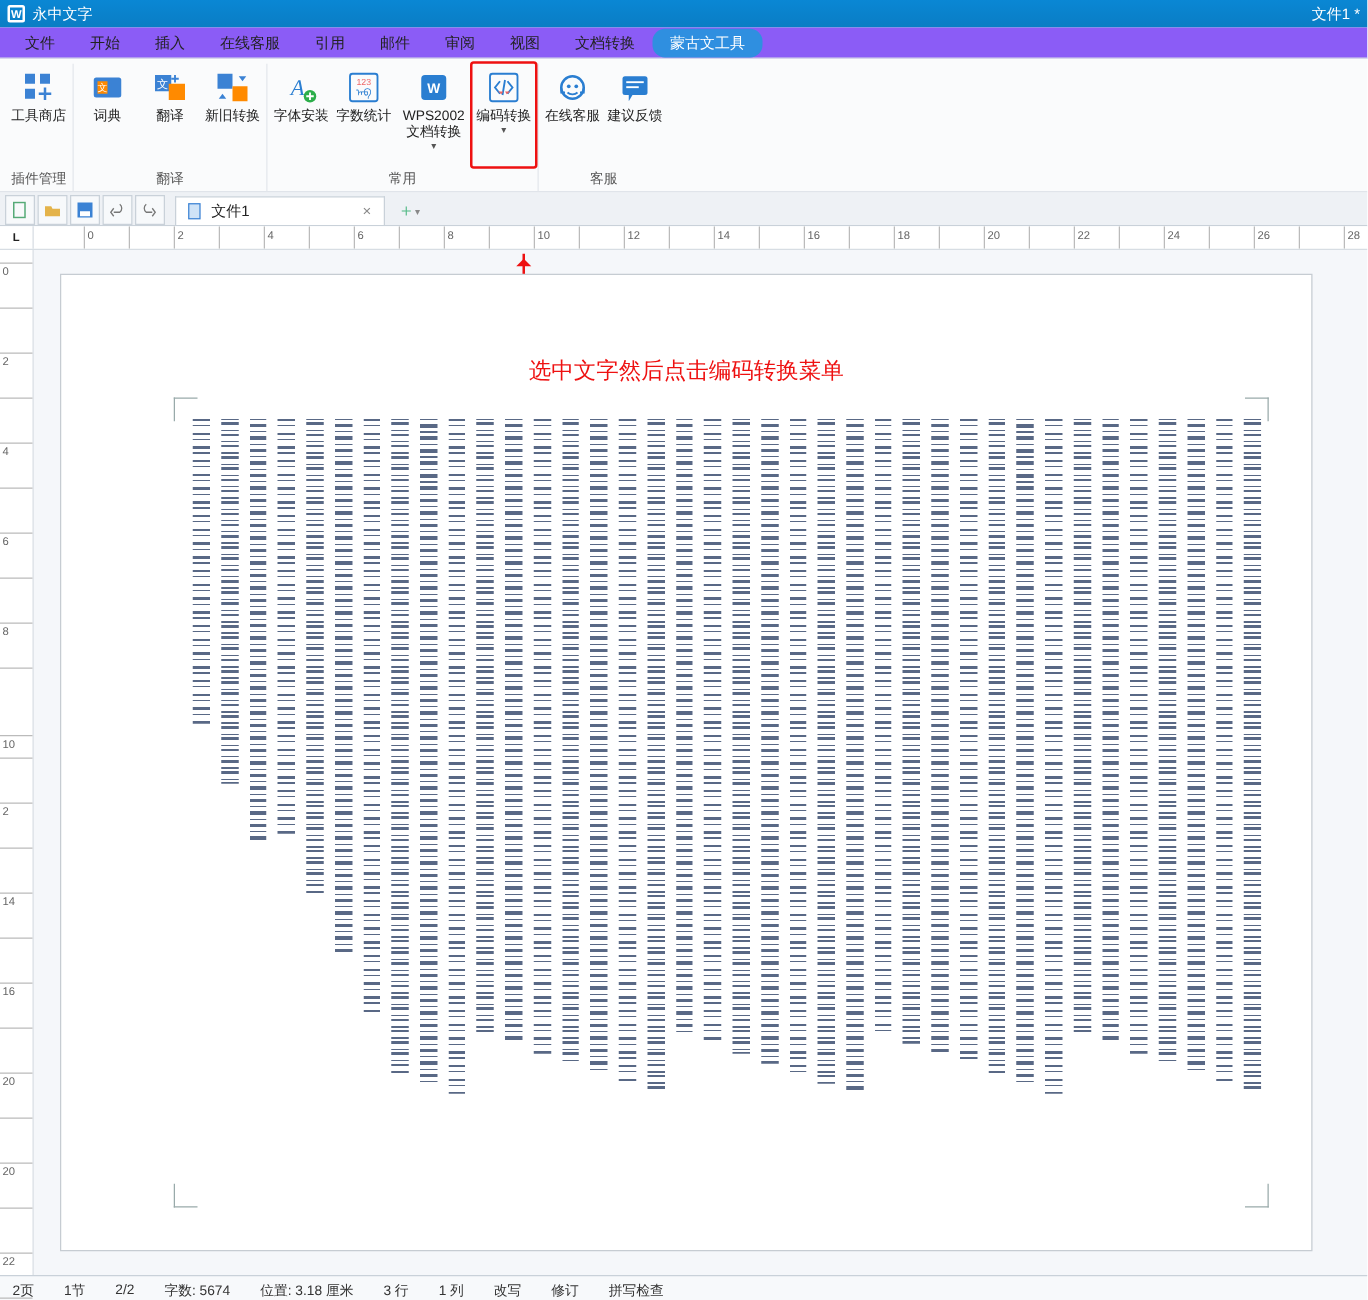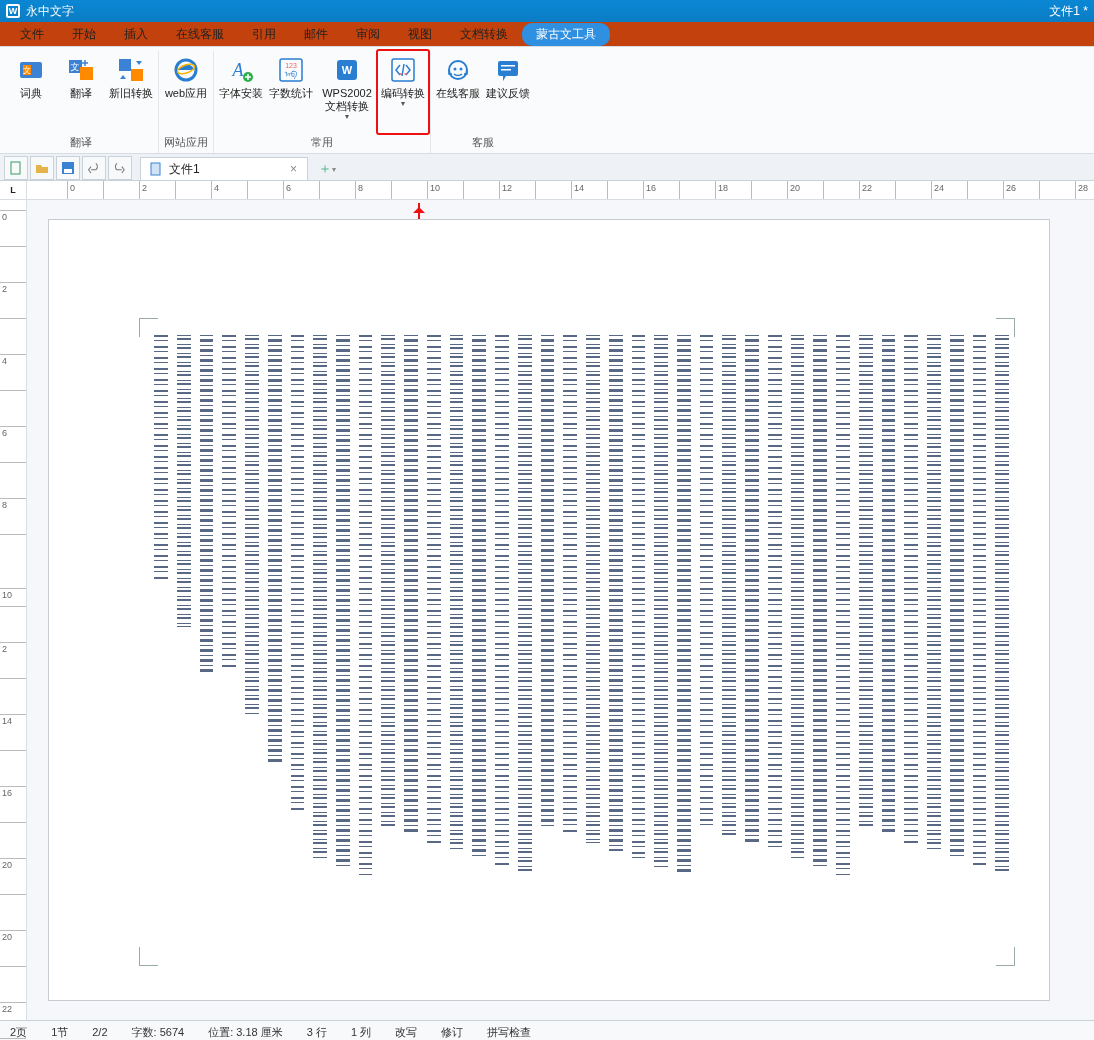--- a/index.html
+++ b/index.html
@@ -2,21 +2,21 @@
 <html><head>
 <meta charset="utf-8">
 <style>
 html,body{margin:0;padding:0;font-family:"Microsoft YaHei","PingFang SC",sans-serif;font-size:12px;color:#222;background:#fff;width:1094px}
 
 .titlebar{height:22px;background:linear-gradient(#0a87d4,#0a7dc4);color:#fff;display:flex;align-items:center;padding:0 6px}
 .titlebar .logo{width:14px;height:14px;border:2px solid #fff;border-radius:2px;margin-right:6px;box-sizing:border-box;display:flex;align-items:center;justify-content:center;font-size:9px;font-weight:bold}
 .titlebar .title-l{flex:0 0 auto}
 .titlebar .title-r{margin-left:auto}
 
-.menubar{height:24px;background:#c2410c;border-bottom:1px solid #d7dde3;display:flex;align-items:center;padding-left:6px}
+.menubar{height:24px;background:#8b5cf6;border-bottom:1px solid #d7dde3;display:flex;align-items:center;padding-left:6px}
 .menubar .menu-item{padding:3px 14px;cursor:pointer}
 .menubar .menu-item.active{background:#2f8fe0;color:#fff;border-radius:10px;padding:3px 14px}
 
 .ribbon{background:#fafbfc;border-bottom:1px solid #d7dde3;padding:4px 4px 0 4px;display:flex}
 .ribbon-group{display:flex;flex-direction:column;align-items:center;border-right:1px solid #e3e7eb;padding:0 2px}
 .ribbon-group:last-child{border-right:none}
 .ribbon-buttons{display:flex}
 .rb{display:flex;flex-direction:column;align-items:center;justify-content:flex-start;width:50px;height:78px;padding-top:4px;cursor:pointer;position:relative}
 .rb.wide{width:62px}
 .rb .ico{width:30px;height:30px;display:flex;align-items:center;justify-content:center;margin-bottom:2px}
@@ -78,20 +78,36 @@
   <span class="menu-item">引用</span>
   <span class="menu-item">邮件</span>
   <span class="menu-item">审阅</span>
   <span class="menu-item">视图</span>
   <span class="menu-item">文档转换</span>
   <span class="menu-item active">蒙古文工具</span>
 </div>
 
 <div class="ribbon">
 
+  <div class="ribbon-group">
+    <div class="ribbon-buttons">
+      <div class="rb">
+        <span class="ico">
+            <svg width="26" height="26">
+              <rect x="2" y="2" width="8" height="8" fill="#3b82d4"></rect>
+              <rect x="14" y="2" width="8" height="8" fill="#3b82d4"></rect>
+              <rect x="2" y="14" width="8" height="8" fill="#3b82d4"></rect>
+              <path d="M18 13v10M13 18h10" stroke="#3b82d4" stroke-width="2"></path>
+            </svg>
+          </span>
+        <span class="lbl">工具商店</span>
+      </div>
+    </div>
+    <div class="ribbon-title">插件管理</div>
+  </div>
 
   <div class="ribbon-group">
     <div class="ribbon-buttons">
       <div class="rb">
         <span class="ico">
             <svg width="26" height="26">
               <rect x="2" y="5" width="22" height="16" rx="2" fill="#3b82d4"></rect>
               <rect x="5" y="8" width="8" height="10" fill="#ff8a00"></rect>
               <text x="9" y="16" font-size="8" fill="#fff" text-anchor="middle">文</text>
             </svg>
@@ -116,35 +132,20 @@
               <rect x="13" y="12" width="12" height="12" fill="#ff8a00"></rect>
               <path d="M18 4h6l-3 4zM8 22H2l3-4z" fill="#3b82d4"></path>
             </svg>
           </span>
         <span class="lbl">新旧转换</span>
       </div>
     </div>
     <div class="ribbon-title">翻译</div>
   </div>
 
-  <div class="ribbon-group">
-    <div class="ribbon-buttons">
-      <div class="rb">
-        <span class="ico">
-            <svg width="26" height="26">
-              <circle cx="13" cy="13" r="10" fill="none" stroke="#2a7ed1" stroke-width="3"></circle>
-              <path d="M5 13c4-8 16-6 16 0-6 0-12 0-16 0z" fill="#2a7ed1"></path>
-              <ellipse cx="13" cy="12" rx="9" ry="4" fill="none" stroke="#f5b400" stroke-width="1.5" transform="rotate(-20 13 12)"></ellipse>
-            </svg>
-          </span>
-        <span class="lbl">web应用</span>
-      </div>
-    </div>
-    <div class="ribbon-title">网站应用</div>
-  </div>
 
   <div class="ribbon-group">
     <div class="ribbon-buttons">
       <div class="rb">
         <span class="ico">
             <svg width="26" height="26">
               <text x="10" y="19" font-size="18" fill="#2a7ed1" font-family="serif" font-style="italic" text-anchor="middle">A</text>
               <circle cx="20" cy="20" r="5" fill="#2cae4a"></circle>
               <path d="M20 17v6M17 20h6" stroke="#fff" stroke-width="1.5"></path>
             </svg>
@@ -338,20 +339,21 @@
           <span>20</span>
         </div>
         <div class="vt" style="top: 766px;"></div>
         <div class="vt maj" style="top: 802px;">
           <span>22</span>
         </div>
         <div class="vt" style="top: 838px;"></div>
       </div>
   <div class="pageview">
     <div class="page">
+      <div class="callout">选中文字然后点击编码转换菜单</div>
       <div class="crop tl"></div>
       <div class="crop tr"></div>
       <div class="crop bl"></div>
       <div class="crop br"></div>
       <div class="mtext" id="mtext">
             <div class="mcol " style="height: 540px;"></div>
             <div class="mcol v2" style="height: 532px;"></div>
             <div class="mcol v3" style="height: 524px;"></div>
             <div class="mcol " style="height: 516px;"></div>
             <div class="mcol v2" style="height: 508px;"></div>

